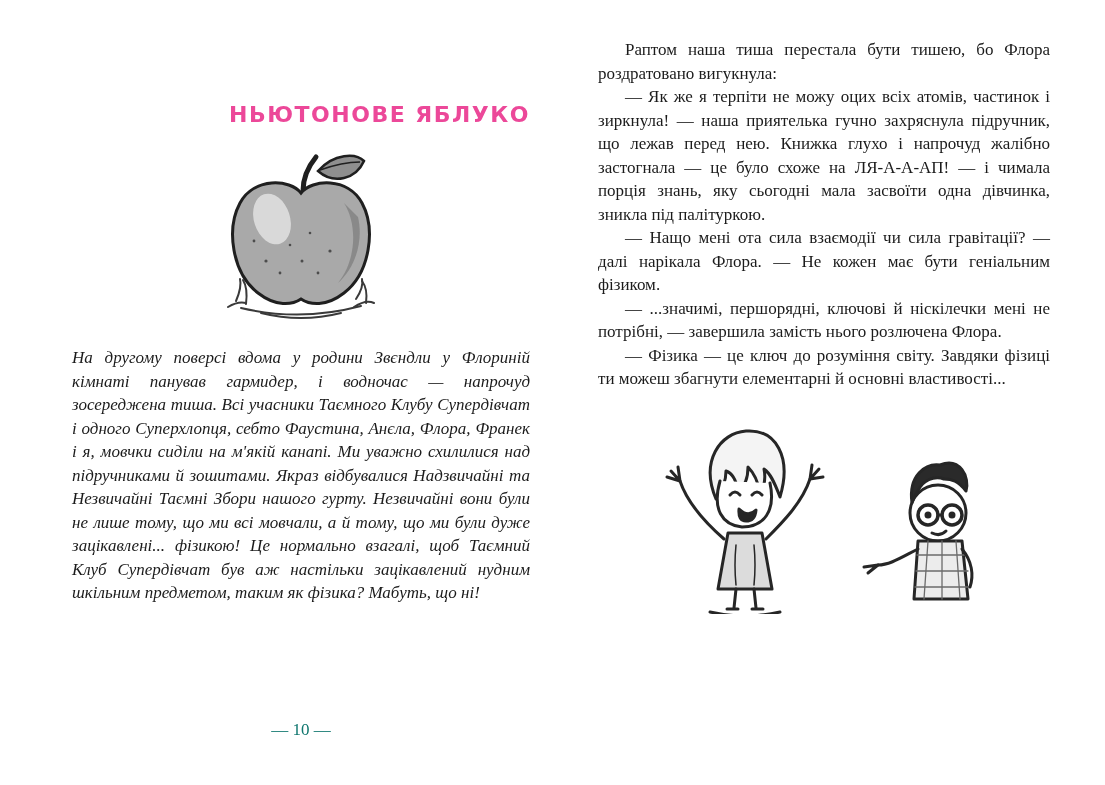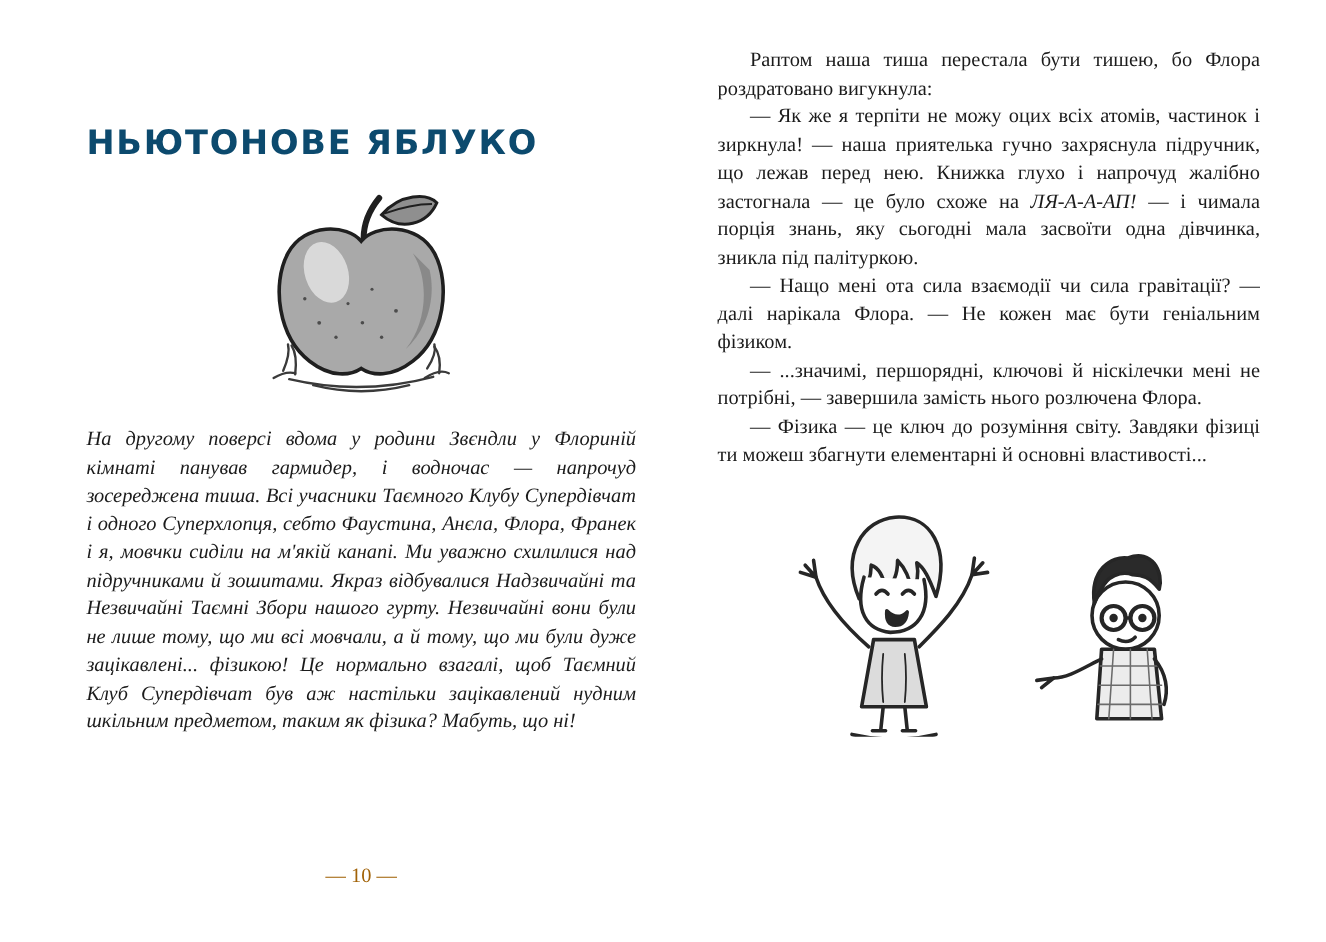--- a/index.html
+++ b/index.html
@@ -11,44 +11,44 @@
     position:relative;
     overflow:hidden;
   }
   .page { position:absolute; }
   .page-left  { left:72px;  top:40px; width:458px; height:700px; }
   .page-right { left:598px; top:38px; width:452px; height:716px; }
 
   .chapter-title {
     font-family:"DejaVu Sans","Liberation Sans",sans-serif;
     font-weight:bold;
-    font-size:28px;
+    font-size:22px;
     letter-spacing:1.5px;
-    text-align:left;
-    color:#0c4a6e;
+    text-align:right;
+    color:#ec4899;
     margin-top:62px;
   }
   .illustration-apple { text-align:center; margin-top:14px; line-height:0; }
   .illustration-children { text-align:center; margin-top:28px; line-height:0; }
 
   .body-text {
     font-size:17px;
     line-height:23.5px;
     text-align:justify;
   }
   .page-left .body-text { margin-top:20px;font-style:italic; }
   .indent { text-indent:27px; }
-  .italic { font-style:italic; }
+  .italic { }
 
   .page-number {
     position:absolute;
     bottom:0; left:0; right:0;
     text-align:center;
     font-size:17px;
-    color:#a16207;
+    color:#0f766e;
   }
 </style>
 </head>
 <body>
 
 <div class="spread">
 
   <section class="page page-left">
 
     <h1 class="chapter-title">НЬЮТОНОВЕ ЯБЛУКО</h1>

